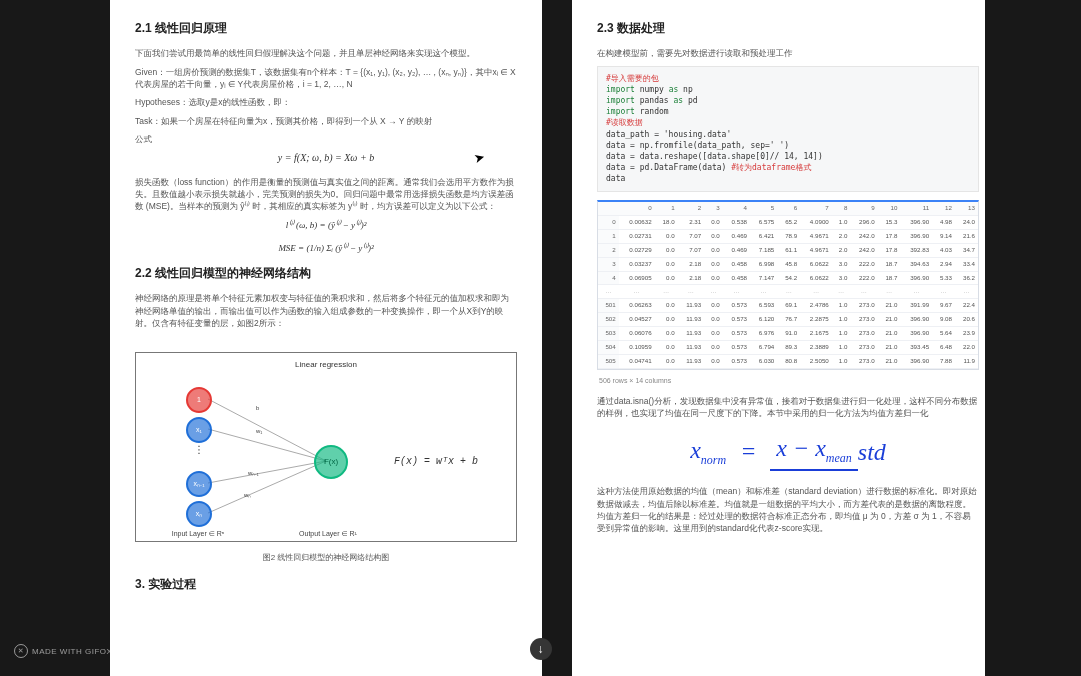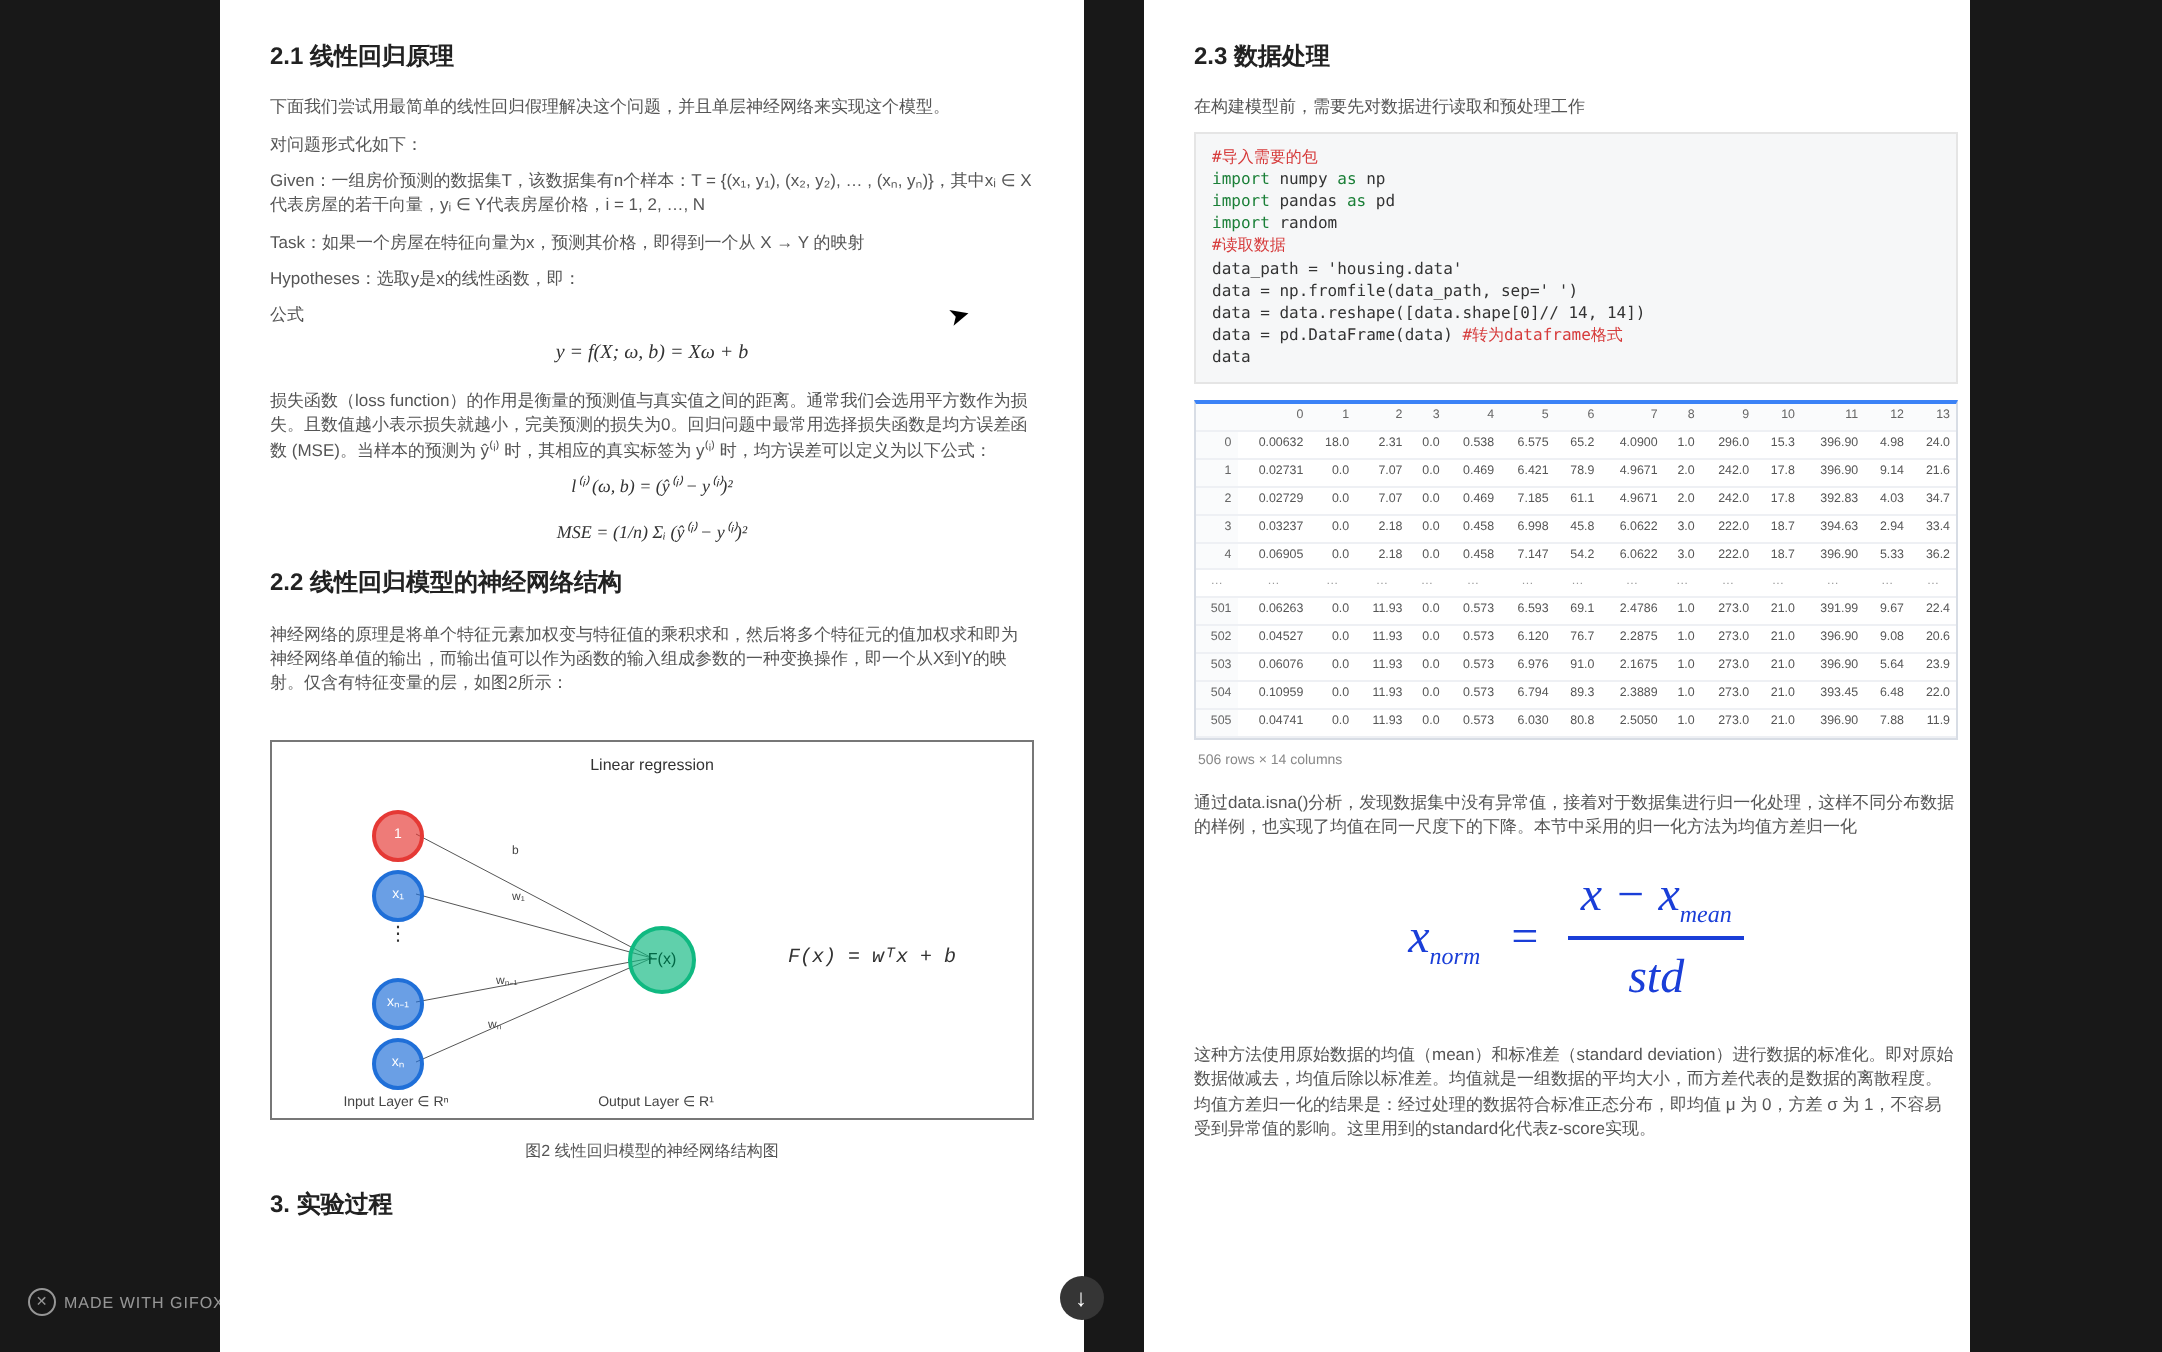--- a/index.html
+++ b/index.html
@@ -142,21 +142,21 @@
   .table-footer { font-size: 7px; color: #888; margin: 2px 0 8px 2px; }
   
   .big-formula {
     text-align: center;
     margin: 12px 0 14px 0;
     color: #1a3ed8;
     font-family: Georgia, "Times New Roman", serif;
     font-style: italic;
   }
   .big-formula .row { display:inline-flex; align-items:center; gap:14px; font-size: 24px; }
-  .big-formula .frac { display:inline-flex; flex-direction:column; align-items:center; }
+  .big-formula .frac { display:inline-flex; flex-direction:row; align-items:center; }
   .big-formula .frac .num { border-bottom: 2px solid #1a3ed8; padding: 0 6px 2px 6px; }
   .big-formula .frac .den { padding-top: 2px; }
   .big-formula sub { font-size: 12px; font-style: italic; }
   
   .scroll-btn {
     position: absolute;
     left: 50%; transform: translateX(-50%);
     bottom: 16px;
     width: 22px; height: 22px;
     border-radius: 50%;
@@ -193,24 +193,23 @@
   }
 </style>
 </head>
 <body>
 
 <div class="viewport">
 
   <div class="page">
     <h2>2.1 线性回归原理</h2>
     <p>下面我们尝试用最简单的线性回归假理解决这个问题，并且单层神经网络来实现这个模型。</p>
-    <p>对问题形式化如下：</p>
     <p>Given：一组房价预测的数据集T，该数据集有n个样本：T = {(x₁, y₁), (x₂, y₂), … , (xₙ, yₙ)}，其中xᵢ ∈ X代表房屋的若干向量，yᵢ ∈ Y代表房屋价格，i = 1, 2, …, N</p>
+    <p>Hypotheses：选取y是x的线性函数，即：</p>
     <p>Task：如果一个房屋在特征向量为x，预测其价格，即得到一个从 X → Y 的映射</p>
-    <p>Hypotheses：选取y是x的线性函数，即：</p>
     <p>公式</p>
     <div class="math-center">y = f(X; ω, b) = Xω + b</div>
     <p>损失函数（loss function）的作用是衡量的预测值与真实值之间的距离。通常我们会选用平方数作为损失。且数值越小表示损失就越小，完美预测的损失为0。回归问题中最常用选择损失函数是均方误差函数 (MSE)。当样本的预测为 ŷ⁽ⁱ⁾ 时，其相应的真实标签为 y⁽ⁱ⁾ 时，均方误差可以定义为以下公式：</p>
     <div class="math-center" style="font-size:9px">l⁽ⁱ⁾ (ω, b) = (ŷ⁽ⁱ⁾ − y⁽ⁱ⁾)²</div>
     <div class="math-center" style="font-size:9px">MSE = (1/n) Σᵢ (ŷ⁽ⁱ⁾ − y⁽ⁱ⁾)²</div>
 
     <h2>2.2 线性回归模型的神经网络结构</h2>
     <p>神经网络的原理是将单个特征元素加权变与特征值的乘积求和，然后将多个特征元的值加权求和即为神经网络单值的输出，而输出值可以作为函数的输入组成参数的一种变换操作，即一个从X到Y的映射。仅含有特征变量的层，如图2所示：</p>
 
     <div class="figure-box">

